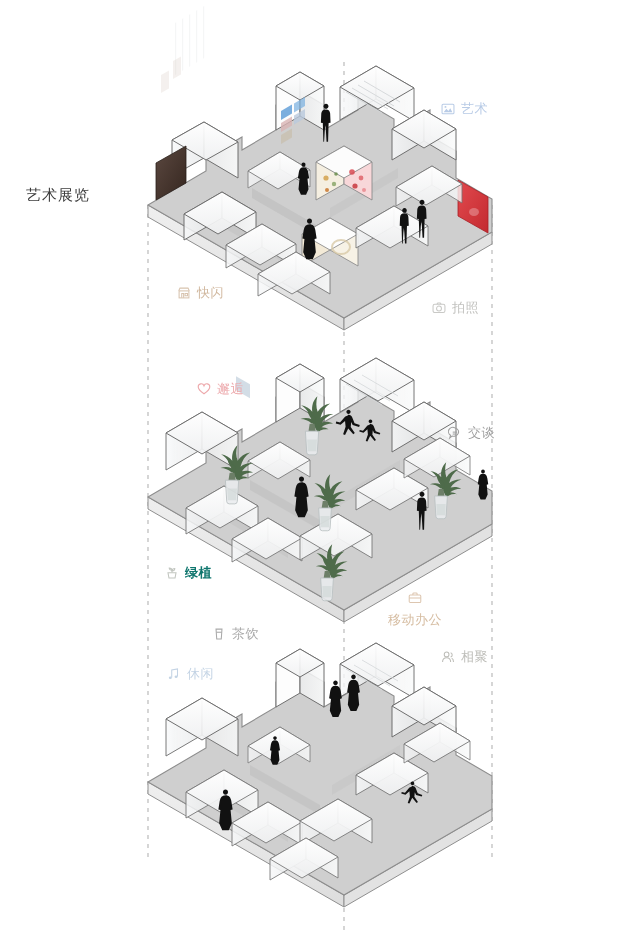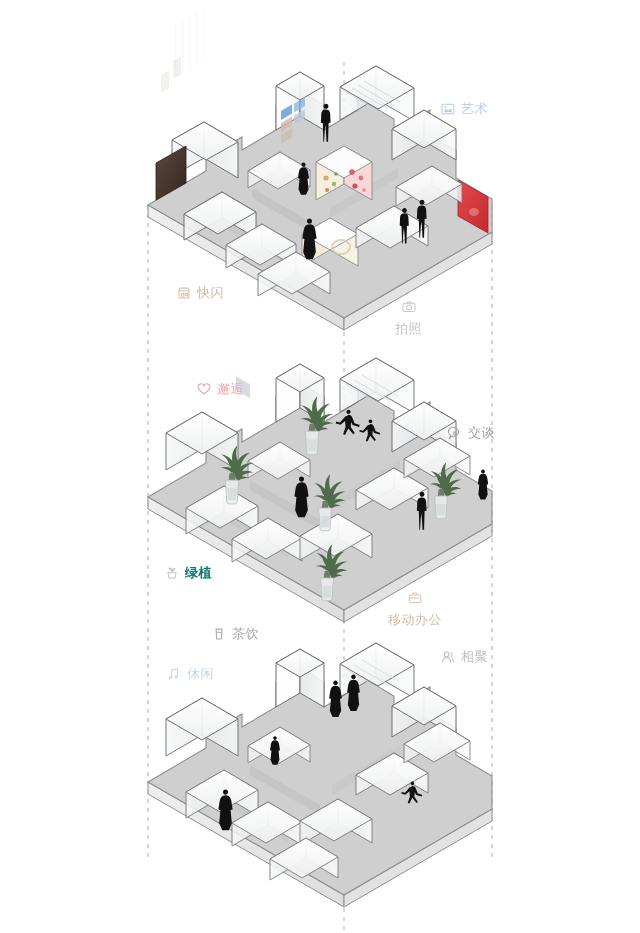--- a/index.html
+++ b/index.html
@@ -447,20 +447,21 @@
       <g fill="#111111">
         <use href="#figCoat" x="327" y="678" width="17" height="40"></use>
         <use href="#figCoat" x="345" y="672" width="17" height="40"></use>
         <use href="#figCoat" x="268" y="735" width="14" height="30"></use>
         <use href="#figCoat" x="216" y="787" width="19" height="44"></use>
         <use href="#figRun" x="400" y="780" width="24" height="28"></use>
       </g>
     </g>
   </svg>
 
+  <div class="level-name" id="lvl-name-0">艺术展览</div>
 
   <div class="tag" id="t-art" style="left:440px; top:100px; color:#b8cbe6;text-align:center;">
     <span class="glyph">
       <svg width="14" height="14" viewBox="0 0 16 16" fill="none" stroke="#b8cbe6" stroke-width="1.2">
         <rect x="1.2" y="2.6" width="13.6" height="10.8" rx="1.2"></rect>
         <path d="M3 11.6 L6.2 7.8 L8.4 10.2 L10.6 7.2 L13 11.6 Z" fill="#b8cbe6" stroke="none"></path>
         <circle cx="5.1" cy="5.6" r="1.1" fill="#b8cbe6" stroke="none"></circle>
       </svg>
     </span>
     <span>艺术</span>
@@ -471,21 +472,21 @@
       <svg width="14" height="14" viewBox="0 0 16 16" fill="none" stroke="#d8c3ae" stroke-width="1.2">
         <path d="M2 5.4 L3.4 2.4 H12.6 L14 5.4"></path>
         <rect x="2.4" y="5.6" width="11.2" height="8"></rect>
         <path d="M5.4 13.4 V8.6 H7.6 V13.4"></path>
         <path d="M9.2 8.6 H12 V11.2 H9.2 Z"></path>
       </svg>
     </span>
     <span>快闪</span>
   </div>
 
-  <div class="tag" id="t-photo" style="left:395px; top:299px; color:#c2c2bf;flex-direction:column;">
+  <div class="tag" id="t-photo" style="left:431px; top:299px; color:#c2c2bf;">
     <span class="glyph">
       <svg width="14" height="14" viewBox="0 0 16 16" fill="none" stroke="#c9c9c6" stroke-width="1.2">
         <rect x="1.2" y="3.8" width="13.6" height="9.4" rx="2"></rect>
         <path d="M5.6 3.8 L6.6 2.2 H9.4 L10.4 3.8"></path>
         <circle cx="8" cy="8.6" r="2.8"></circle>
       </svg>
     </span>
     <span>拍照</span>
   </div>
 

